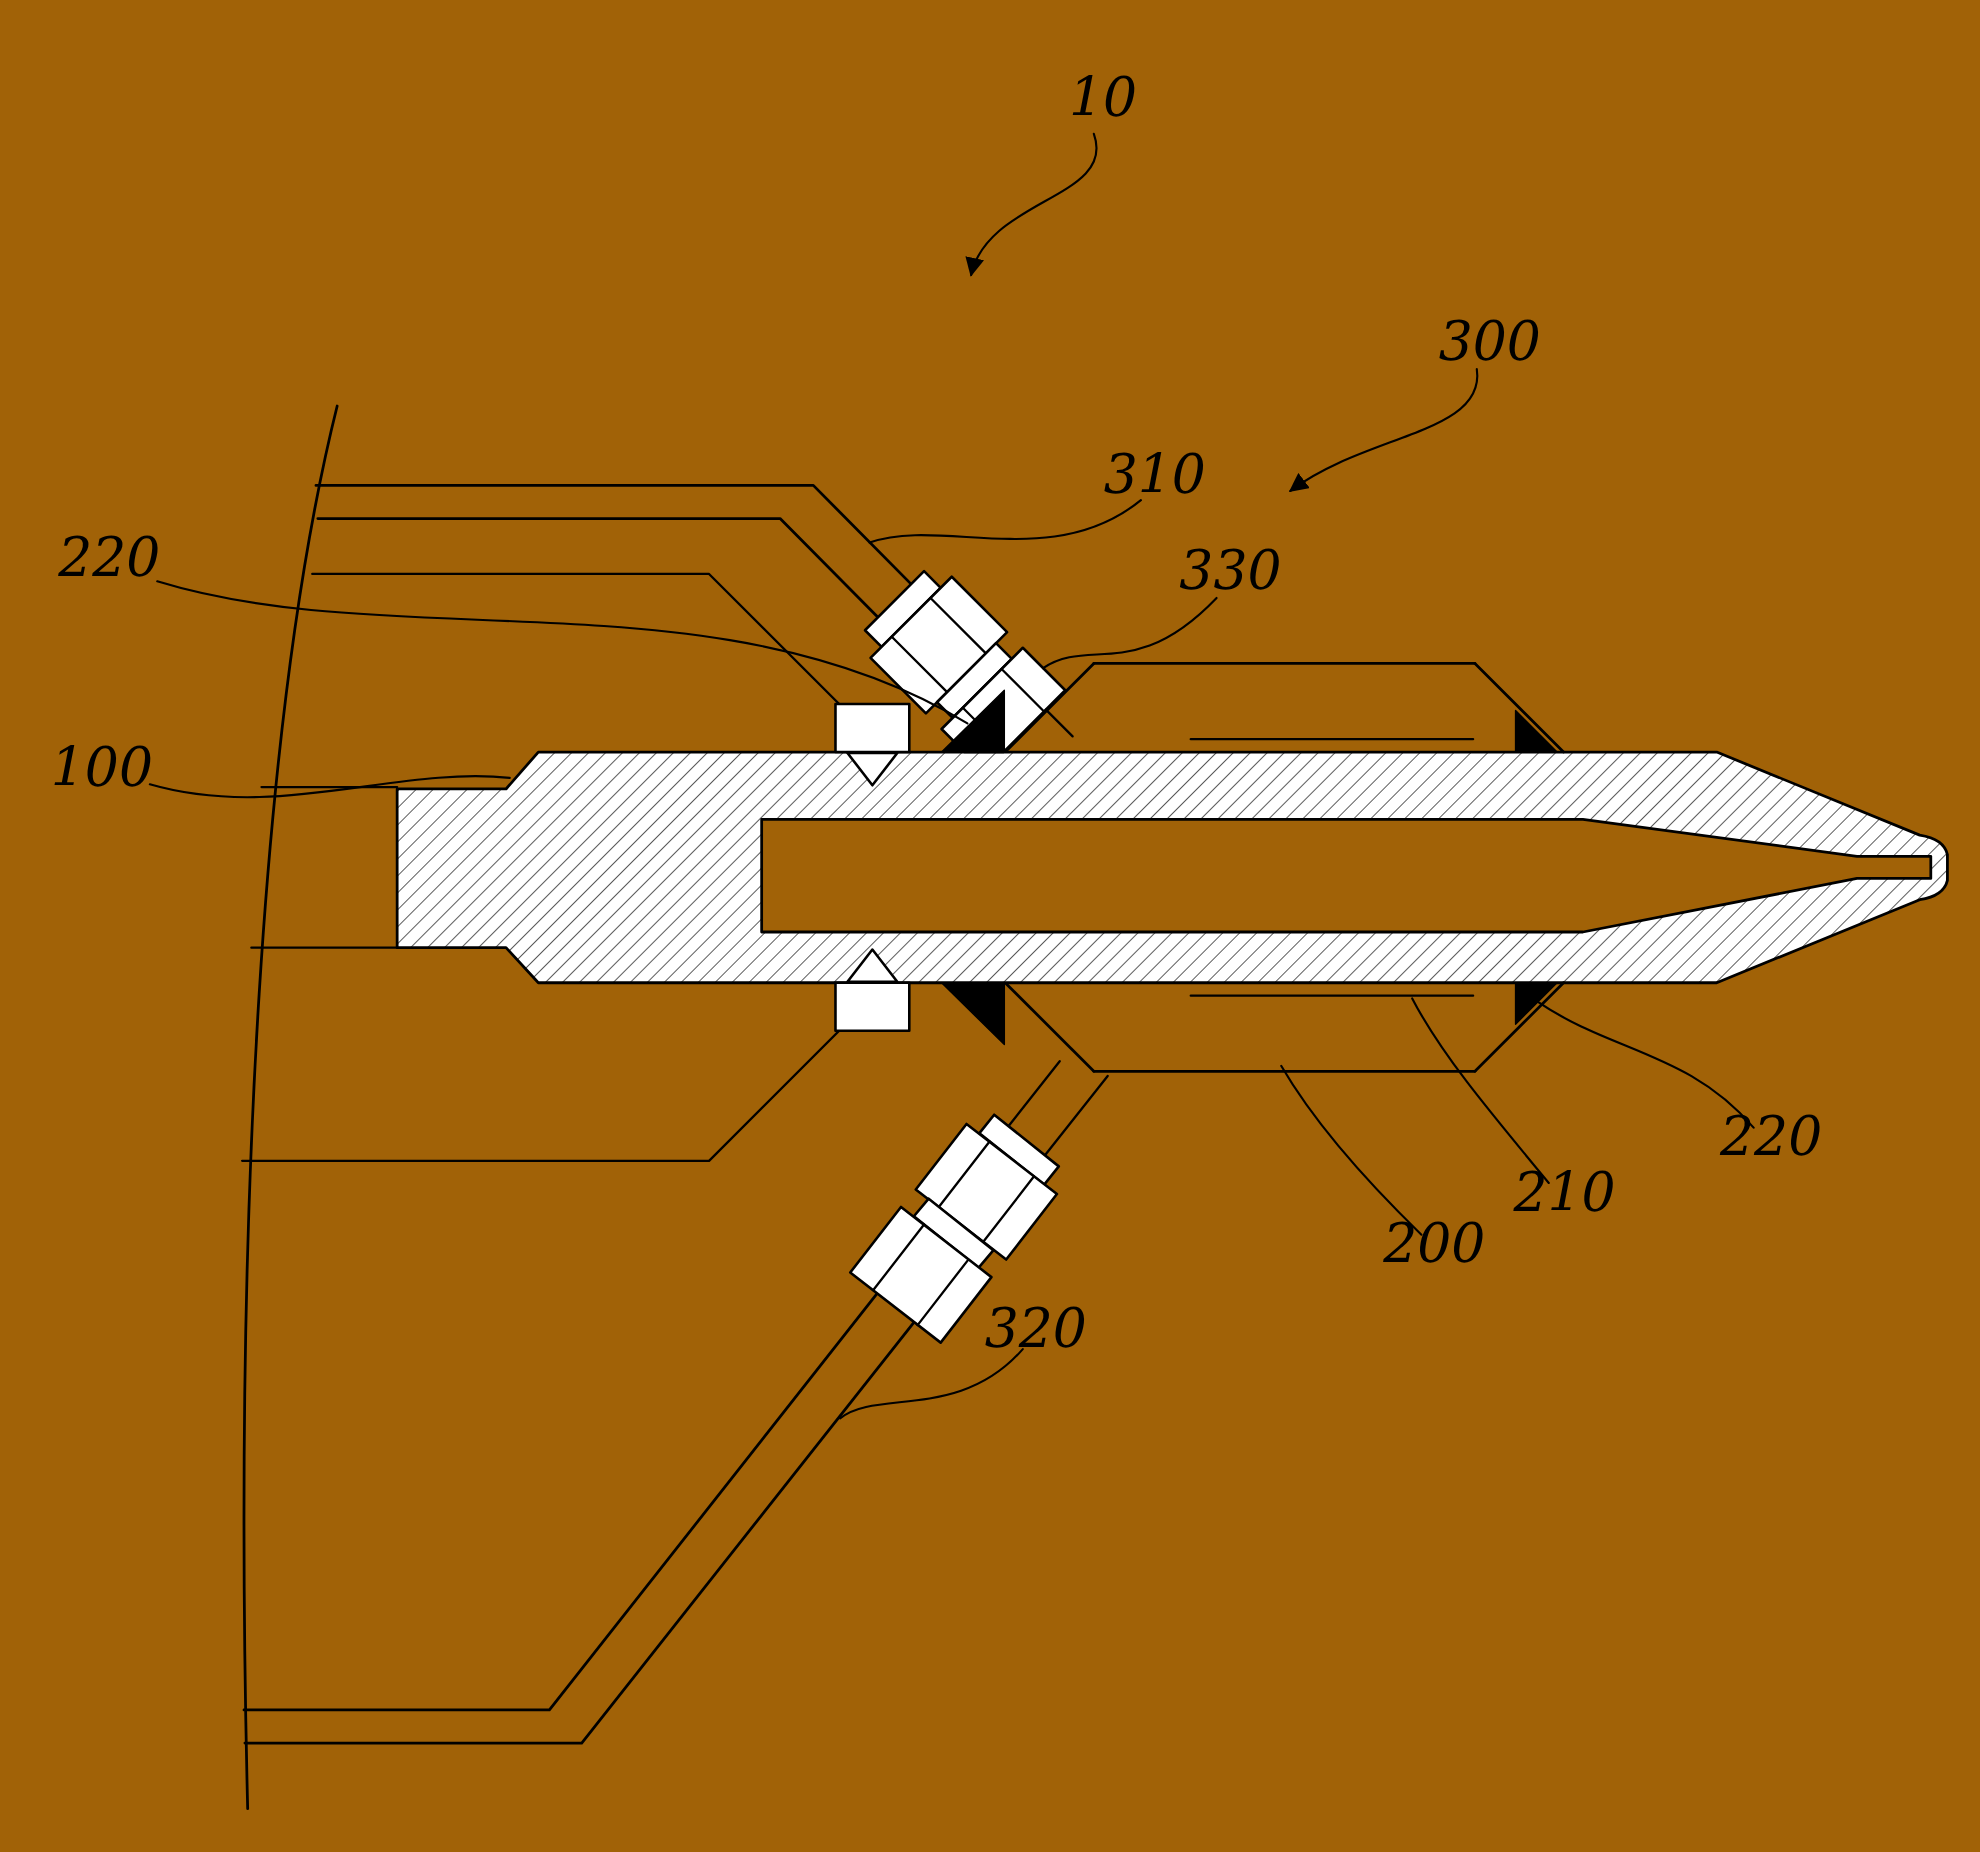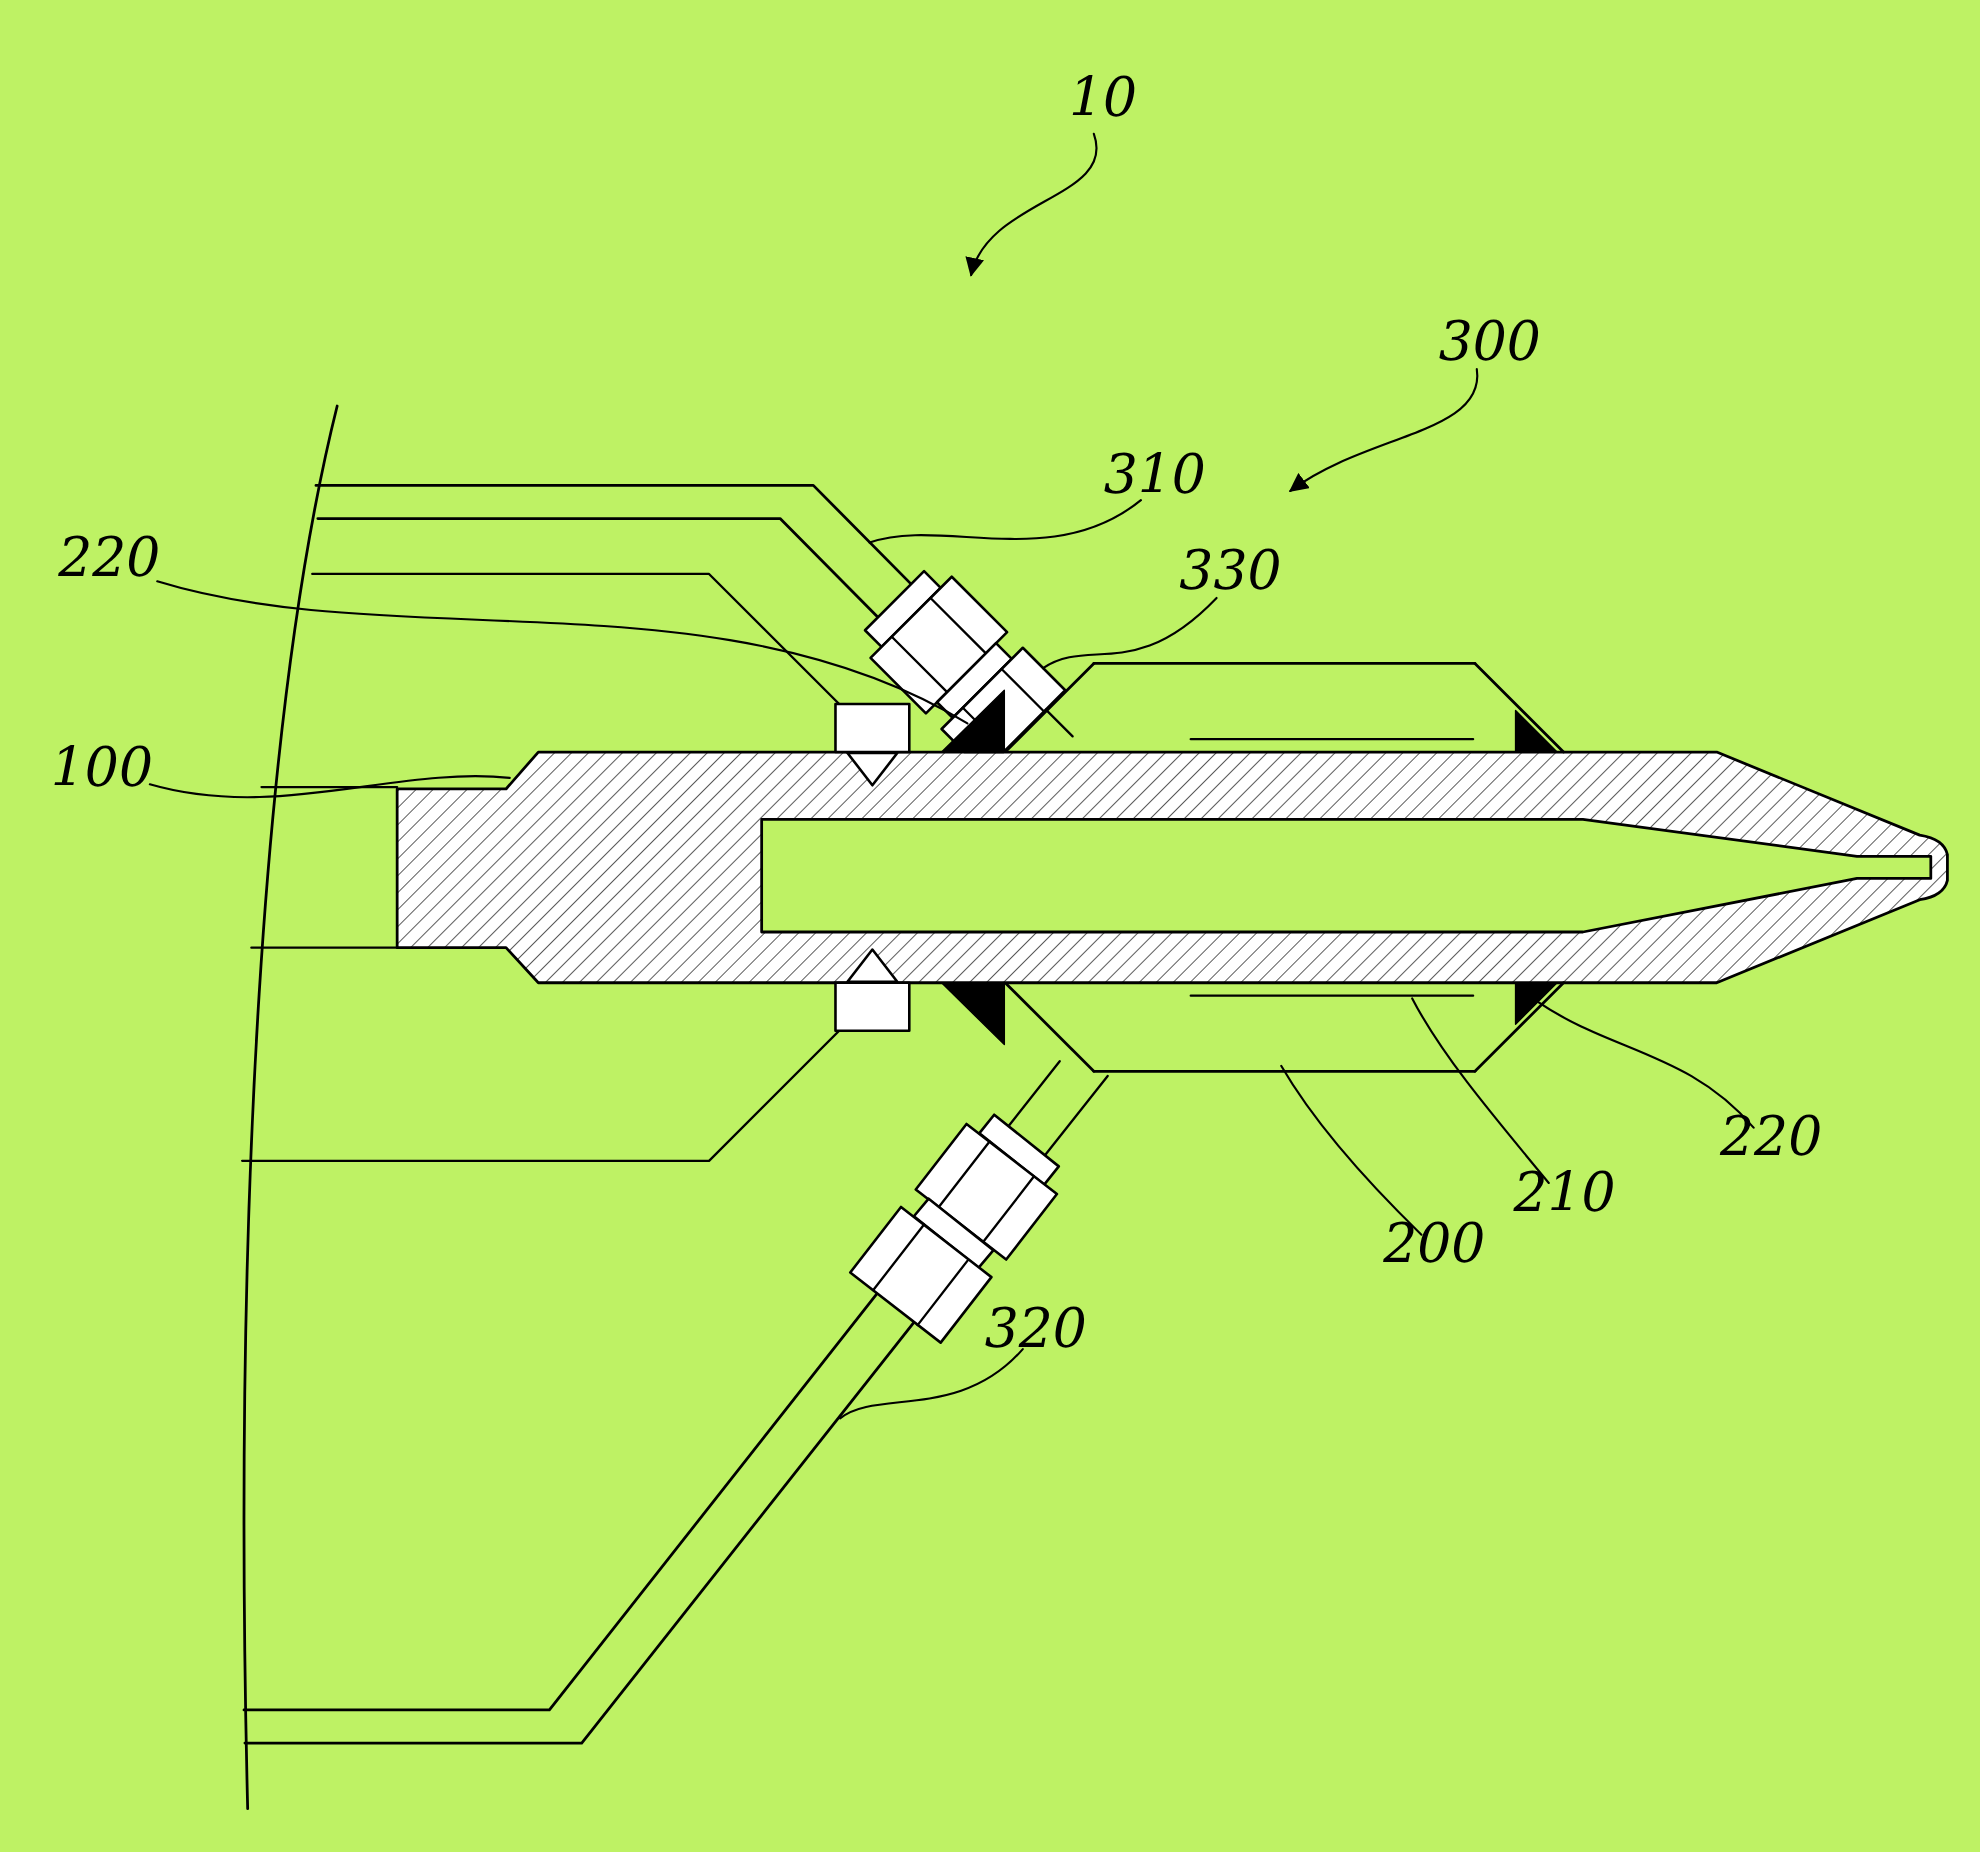--- a/index.html
+++ b/index.html
@@ -5,21 +5,21 @@
   html, body {
     margin: 0;
     padding: 0;
     background: #ffffff;
     font-family: "DejaVu Serif", serif;
   }
   .figure-wrap {
     position: relative;
     width: 1981px;
     height: 1852px;
-    background: #bef264;
+    background: #a16207;
     overflow: hidden;
   }
   svg { display: block; width: 1981px; height: 1852px; }
   .outline { fill: none; stroke: #000; stroke-width: 3; stroke-linejoin: round; stroke-linecap: round; }
   .thin    { fill: none; stroke: #000; stroke-width: 2.5; stroke-linejoin: round; stroke-linecap: round; }
   .whitefill { fill: #ffffff; stroke: #000; stroke-width: 2.8; stroke-linejoin: round; }
   .blackfill { fill: #000000; stroke: #000; stroke-width: 1.5; stroke-linejoin: round; }
   .leader { fill: none; stroke: #000; stroke-width: 2.3; stroke-linecap: round; }
   .ref-text {
     font-family: "DejaVu Serif", serif;

